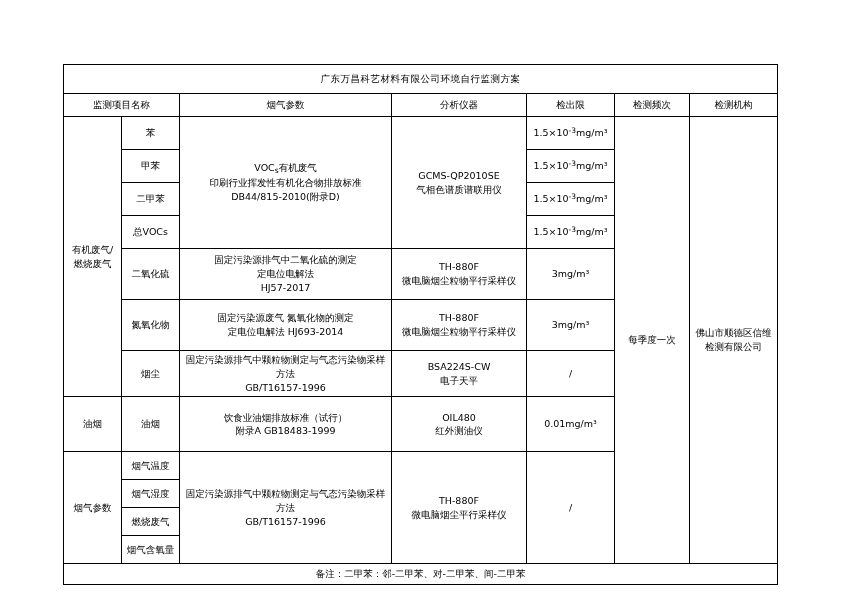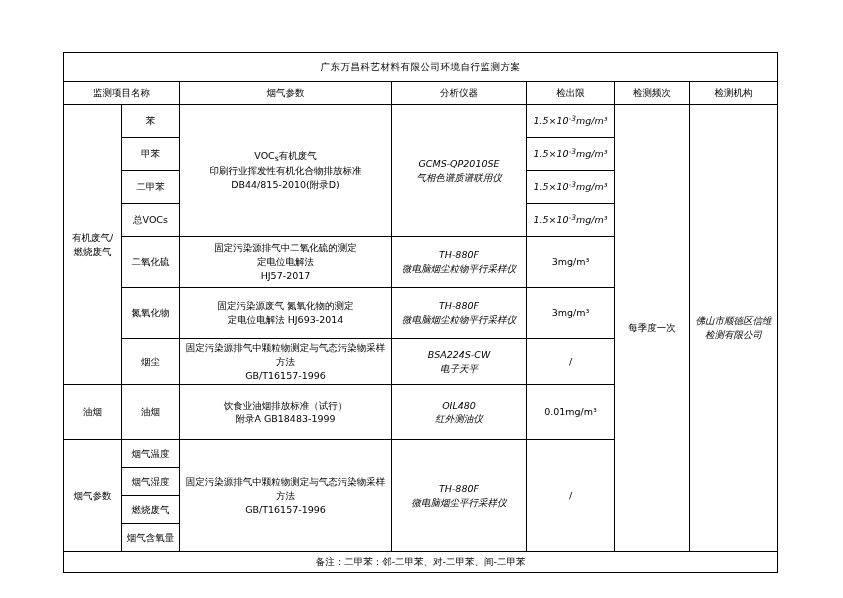--- a/index.html
+++ b/index.html
@@ -16,21 +16,21 @@
   }
   #page {
     position: relative;
     width: 843px;
     height: 598px;
     background: #ffffff;
   }
   .doc-wrap {
     position: absolute;
     left: 63px;
-    top: 52px;
+    top: 64px;
     width: 714px;
   }
   table.main {
     border-collapse: collapse;
     table-layout: fixed;
     width: 714px;
     background: #fff;
   }
   table.main td, table.main th {
     border: 1px solid #000000;
@@ -56,53 +56,51 @@
   }
   .tall {
     height: 28px;
   }
   .method-cell {
     line-height: 1.7;
     font-size: 9.5px;
   }
   .instr-cell {
     line-height: 1.7;
-    font-style: italic;
   }
   .vert-label {
     font-size: 9.5px;
     line-height: 1.6;
   }
   .limit-cell {
     font-size: 9px;
     white-space: nowrap;
   }
   .freq-cell {
     font-size: 9.5px;
   }
   .org-cell {
     font-size: 9.5px;
     line-height: 1.7;
-    font-style: italic;
   }
   .note-row td {
     text-align: left;
     padding: 4px 8px;
     font-size: 9.5px;
     height: 16px;
   }
   sub {
     font-size: 7.5px;
     vertical-align: -0.22em;
   }
   sup {
     font-size: 7.5px;
     vertical-align: 0.42em;
   }
-  .nowrap { white-space: nowrap; font-style: italic; }
+  .nowrap { white-space: nowrap; }
   .line { display: block; }
 </style>
 </head>
 <body>
 
 <div id="page">
   <div class="doc-wrap">
     <table class="main">
       <colgroup>
         <col style="width:58px">

